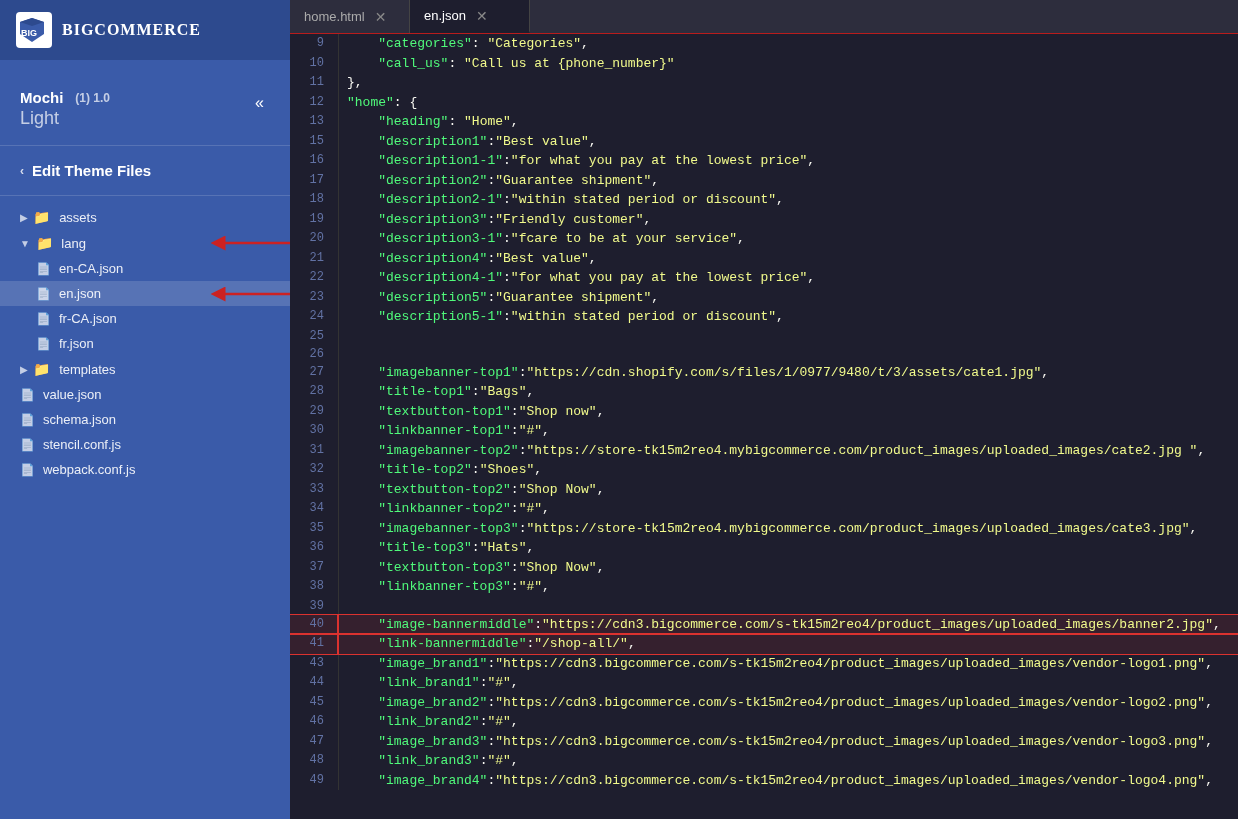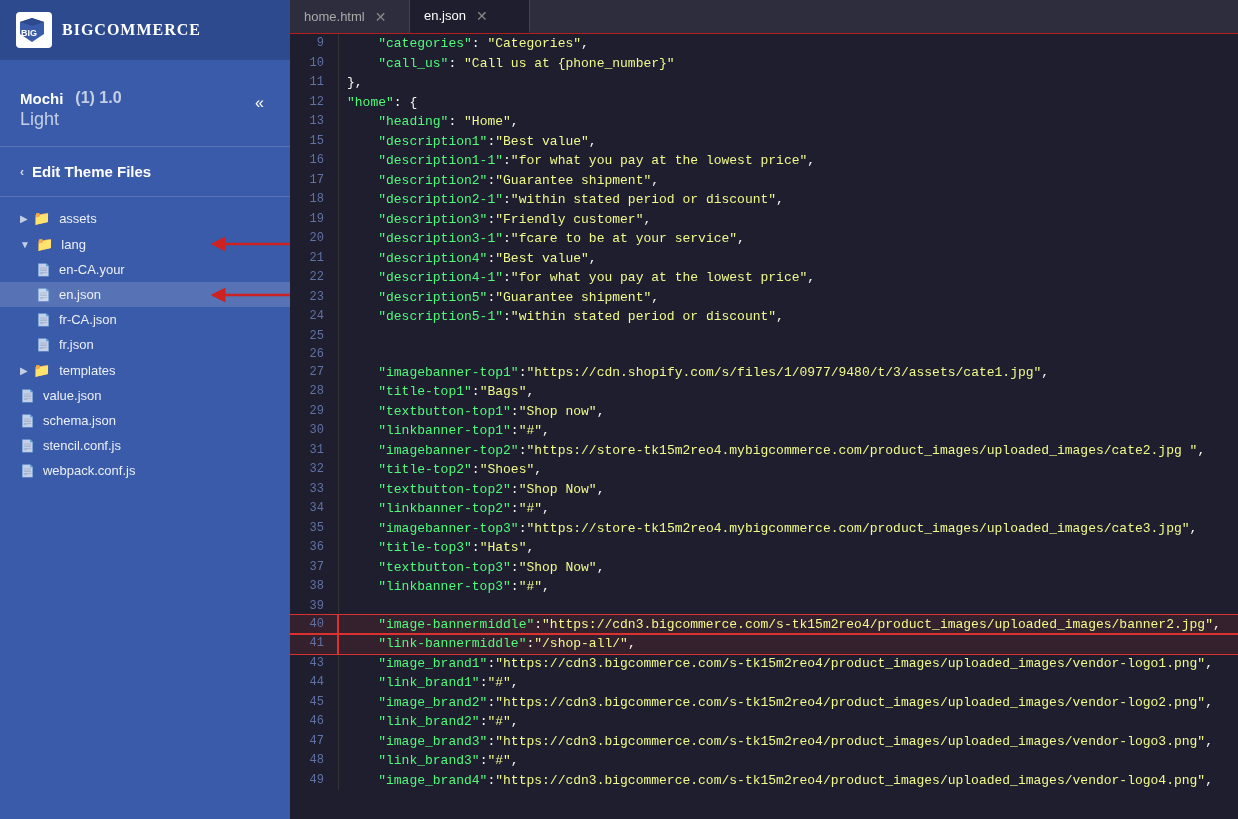--- a/index.html
+++ b/index.html
@@ -49,21 +49,21 @@
     .store-name {
       font-size: 15px;
       font-weight: 600;
       color: white;
       display: flex;
       align-items: center;
       gap: 8px;
       margin-top: 13px;
     }
     .store-version {
-      font-size: 16px;
+      font-size: 12px;
       color: rgba(255,255,255,0.7);
       margin-left: 4px;
     }
     .store-theme {
       font-size: 18px;
       color: rgba(255,255,255,0.7);
       margin-top: 2px;
     }
     .collapse-btn {
       margin-left: auto;
@@ -264,21 +264,21 @@
             <marker id="arrowhead1" markerWidth="6" markerHeight="6" refX="3" refY="3" orient="auto">
               <path d="M0,0 L6,3 L0,6 Z" fill="#cc2222"></path>
             </marker>
           </defs>
         <line x1="88" y1="10" x2="10" y2="10" stroke="#cc2222" stroke-width="2.5" marker-end="url(#arrowhead1)"></line>
       </svg>
     </div>
 
     <div class="tree-item tree-child">
       <span class="file-icon">📄</span>
-      <span>en-CA.your</span>
+      <span>en-CA.json</span>
     </div>
 
     <div class="tree-item tree-child active" style="position:relative;">
       <span class="file-icon">📄</span>
       <span>en.json</span>
 
       <svg style="position:absolute;right:-8px;top:50%;transform:translateY(-50%);overflow:visible;" width="90" height="20">
         <defs>
             <marker id="arrowhead2" markerWidth="6" markerHeight="6" refX="3" refY="3" orient="auto">
               <path d="M0,0 L6,3 L0,6 Z" fill="#cc2222"></path>

